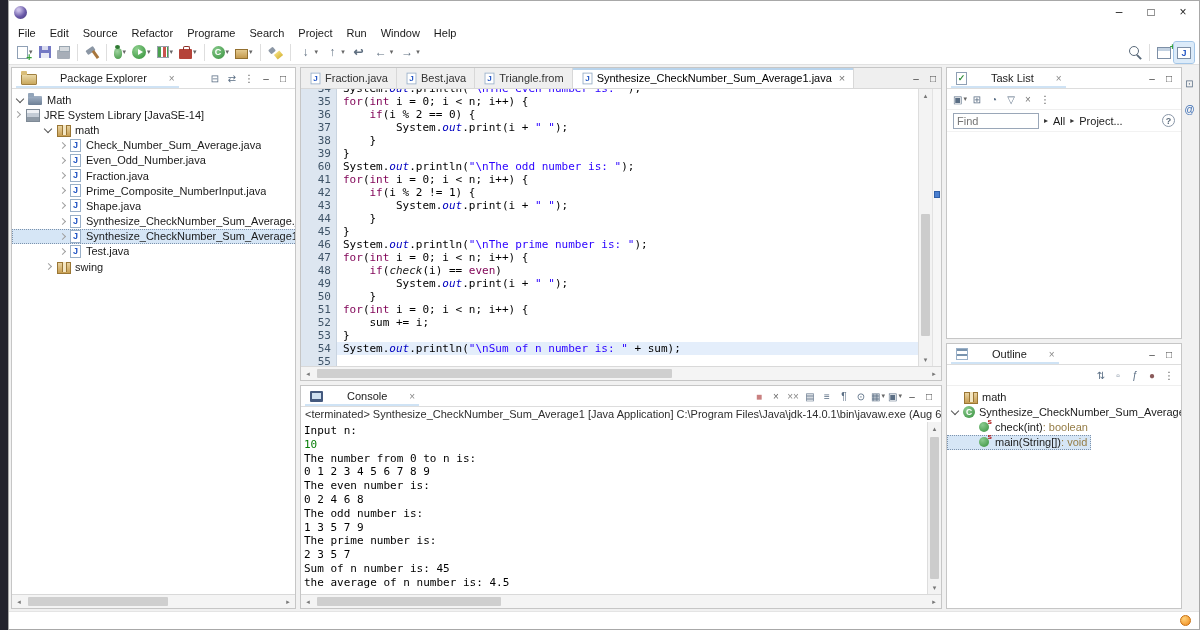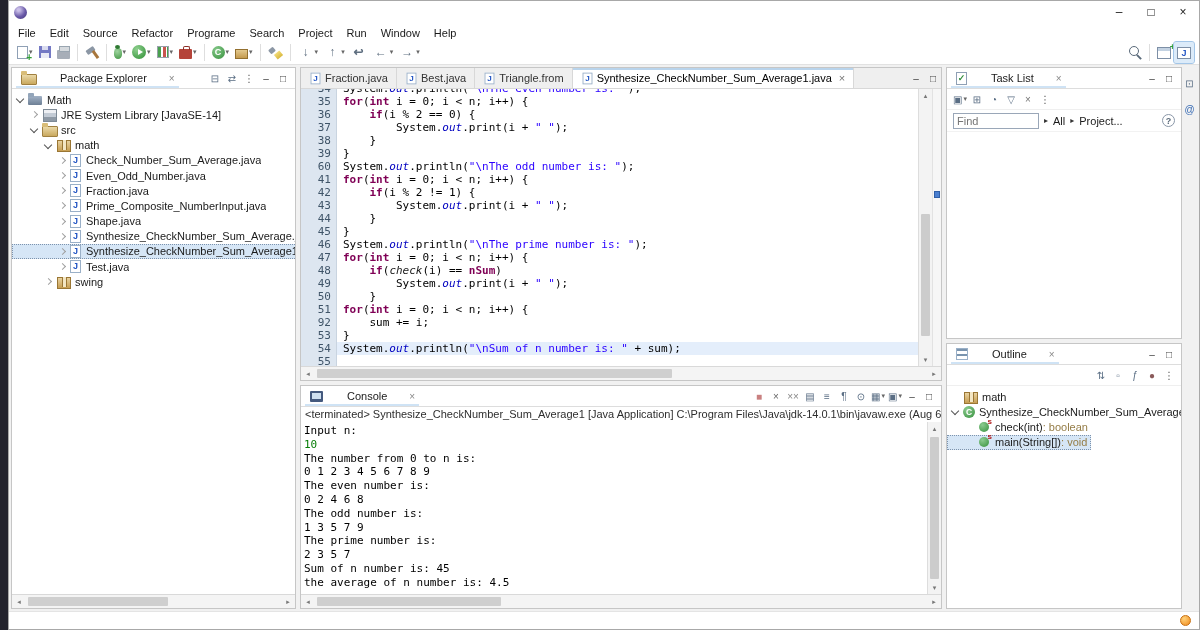--- a/index.html
+++ b/index.html
@@ -104,21 +104,21 @@
 .edtab-spacer{flex:1}
 .edbody{flex:1;display:flex;min-height:0;position:relative}
 .ed-clip{flex:1;overflow:hidden;display:flex;min-width:0}
 .ed-scroll{display:flex;margin-top:-7px;flex:1}
 .gutter{width:36px;flex:none;background:#dde6f0;border-right:1px solid #c9d4e0;color:#3f5468;font:11px/13px "DejaVu Sans Mono",monospace;text-align:right;padding-right:5px}
 .gnum{height:13px}
 .codecol{flex:1;font:11px/13px "DejaVu Sans Mono",monospace;min-width:0}
 .cline{height:13px;white-space:pre;padding-left:6px}
 .cline.cur{background:#e4eefb}
 .tk-p{color:#000}
-.tk-k{color:#7f0055;font-weight:bold}
+.tk-k{color:#7f0055;font-weight:normal}
 .tk-s{color:#2a00ff}
 .tk-o{color:#0000c0;font-style:italic}
 .tk-m{font-style:italic}
 
 .vsb{width:14px;flex:none;background:#f3f3f3;border-left:1px solid #ddd;position:relative}
 .sb-arr{height:13px;width:100%;display:flex;align-items:center;justify-content:center;font-size:7px;color:#777}
 .sb-arr.down{position:absolute;bottom:0;left:0}
 .sb-thumb{position:absolute;left:2px;right:2px;background:#cccccc;border-radius:1px}
 .ed-vthumb{top:45%;height:44%}
 .co-vthumb{top:15px;bottom:15px}
@@ -292,29 +292,24 @@
               <span class="vh-ic" style="color: rgb(68, 68, 68);">□</span>
             </span>
           </div>
       </div>
       <div class="tree-area">
           <div class="trow" style="padding-left: 3px;">
             <span class="chev open"></span>
             <span class="ti ti-project"></span>
             <span class="tlabel">Math</span>
           </div>
-          <div class="trow" style="padding-left: 17px;">
+          <div class="trow" style="">
             <span class="chev closed"></span>
             <span class="ti ti-library"></span>
             <span class="tlabel">JRE System Library [JavaSE-14]</span>
-          </div>
-          <div class="trow" style="padding-left: 17px;">
-            <span class="chev open"></span>
-            <span class="ti ti-srcfolder"></span>
-            <span class="tlabel">src</span>
           </div>
           <div class="trow" style="padding-left: 31px;">
             <span class="chev open"></span>
             <span class="ti ti-package"></span>
             <span class="tlabel">math</span>
           </div>
           <div class="trow" style="padding-left: 45px;">
             <span class="chev closed"></span>
             <span class="ti ti-jfile">J</span>
             <span class="tlabel">Check_Number_Sum_Average.java</span>
@@ -418,41 +413,41 @@
                   <div class="gnum">42</div>
                   <div class="gnum">43</div>
                   <div class="gnum">44</div>
                   <div class="gnum">45</div>
                   <div class="gnum">46</div>
                   <div class="gnum">47</div>
                   <div class="gnum">48</div>
                   <div class="gnum">49</div>
                   <div class="gnum">50</div>
                   <div class="gnum">51</div>
-                  <div class="gnum">92</div>
+                  <div class="gnum">52</div>
                   <div class="gnum">53</div>
                   <div class="gnum">54</div>
                   <div class="gnum">55</div>
                 </div>
               <div class="codecol">
                   <div class="cline"><span class="tk-p">System.</span><span class="tk-o">out</span><span class="tk-p">.println(</span><span class="tk-s">"\nThe even number is: "</span><span class="tk-p">);</span></div>
                   <div class="cline"><span class="tk-k">for</span><span class="tk-p">(</span><span class="tk-k">int</span><span class="tk-p"> i = 0; i &lt; n; i++) {</span></div>
                   <div class="cline">    <span class="tk-k">if</span><span class="tk-p">(i % 2 == 0) {</span></div>
                   <div class="cline">        <span class="tk-p">System.</span><span class="tk-o">out</span><span class="tk-p">.print(i + </span><span class="tk-s">" "</span><span class="tk-p">);</span></div>
                   <div class="cline">    <span class="tk-p">}</span></div>
                   <div class="cline"><span class="tk-p">}</span></div>
                   <div class="cline"><span class="tk-p">System.</span><span class="tk-o">out</span><span class="tk-p">.println(</span><span class="tk-s">"\nThe odd number is: "</span><span class="tk-p">);</span></div>
                   <div class="cline"><span class="tk-k">for</span><span class="tk-p">(</span><span class="tk-k">int</span><span class="tk-p"> i = 0; i &lt; n; i++) {</span></div>
                   <div class="cline">    <span class="tk-k">if</span><span class="tk-p">(i % 2 != 1) {</span></div>
                   <div class="cline">        <span class="tk-p">System.</span><span class="tk-o">out</span><span class="tk-p">.print(i + </span><span class="tk-s">" "</span><span class="tk-p">);</span></div>
                   <div class="cline">    <span class="tk-p">}</span></div>
                   <div class="cline"><span class="tk-p">}</span></div>
                   <div class="cline"><span class="tk-p">System.</span><span class="tk-o">out</span><span class="tk-p">.println(</span><span class="tk-s">"\nThe prime number is: "</span><span class="tk-p">);</span></div>
                   <div class="cline"><span class="tk-k">for</span><span class="tk-p">(</span><span class="tk-k">int</span><span class="tk-p"> i = 0; i &lt; n; i++) {</span></div>
-                  <div class="cline">    <span class="tk-k">if</span><span class="tk-p">(</span><span class="tk-m">check</span><span class="tk-p">(i) == </span><span class="tk-k">nSum</span><span class="tk-p">)</span></div>
+                  <div class="cline">    <span class="tk-k">if</span><span class="tk-p">(</span><span class="tk-m">check</span><span class="tk-p">(i) == </span><span class="tk-k">even</span><span class="tk-p">)</span></div>
                   <div class="cline">        <span class="tk-p">System.</span><span class="tk-o">out</span><span class="tk-p">.print(i + </span><span class="tk-s">" "</span><span class="tk-p">);</span></div>
                   <div class="cline">    <span class="tk-p">}</span></div>
                   <div class="cline"><span class="tk-k">for</span><span class="tk-p">(</span><span class="tk-k">int</span><span class="tk-p"> i = 0; i &lt; n; i++) {</span></div>
                   <div class="cline">    <span class="tk-p">sum += i;</span></div>
                   <div class="cline"><span class="tk-p">}</span></div>
                   <div class="cline cur"><span class="tk-p">System.</span><span class="tk-o">out</span><span class="tk-p">.println(</span><span class="tk-s">"\nSum of n number is: "</span><span class="tk-p"> + sum);</span></div>
                 </div>
             </div>
           </div>
           <div class="vsb">

